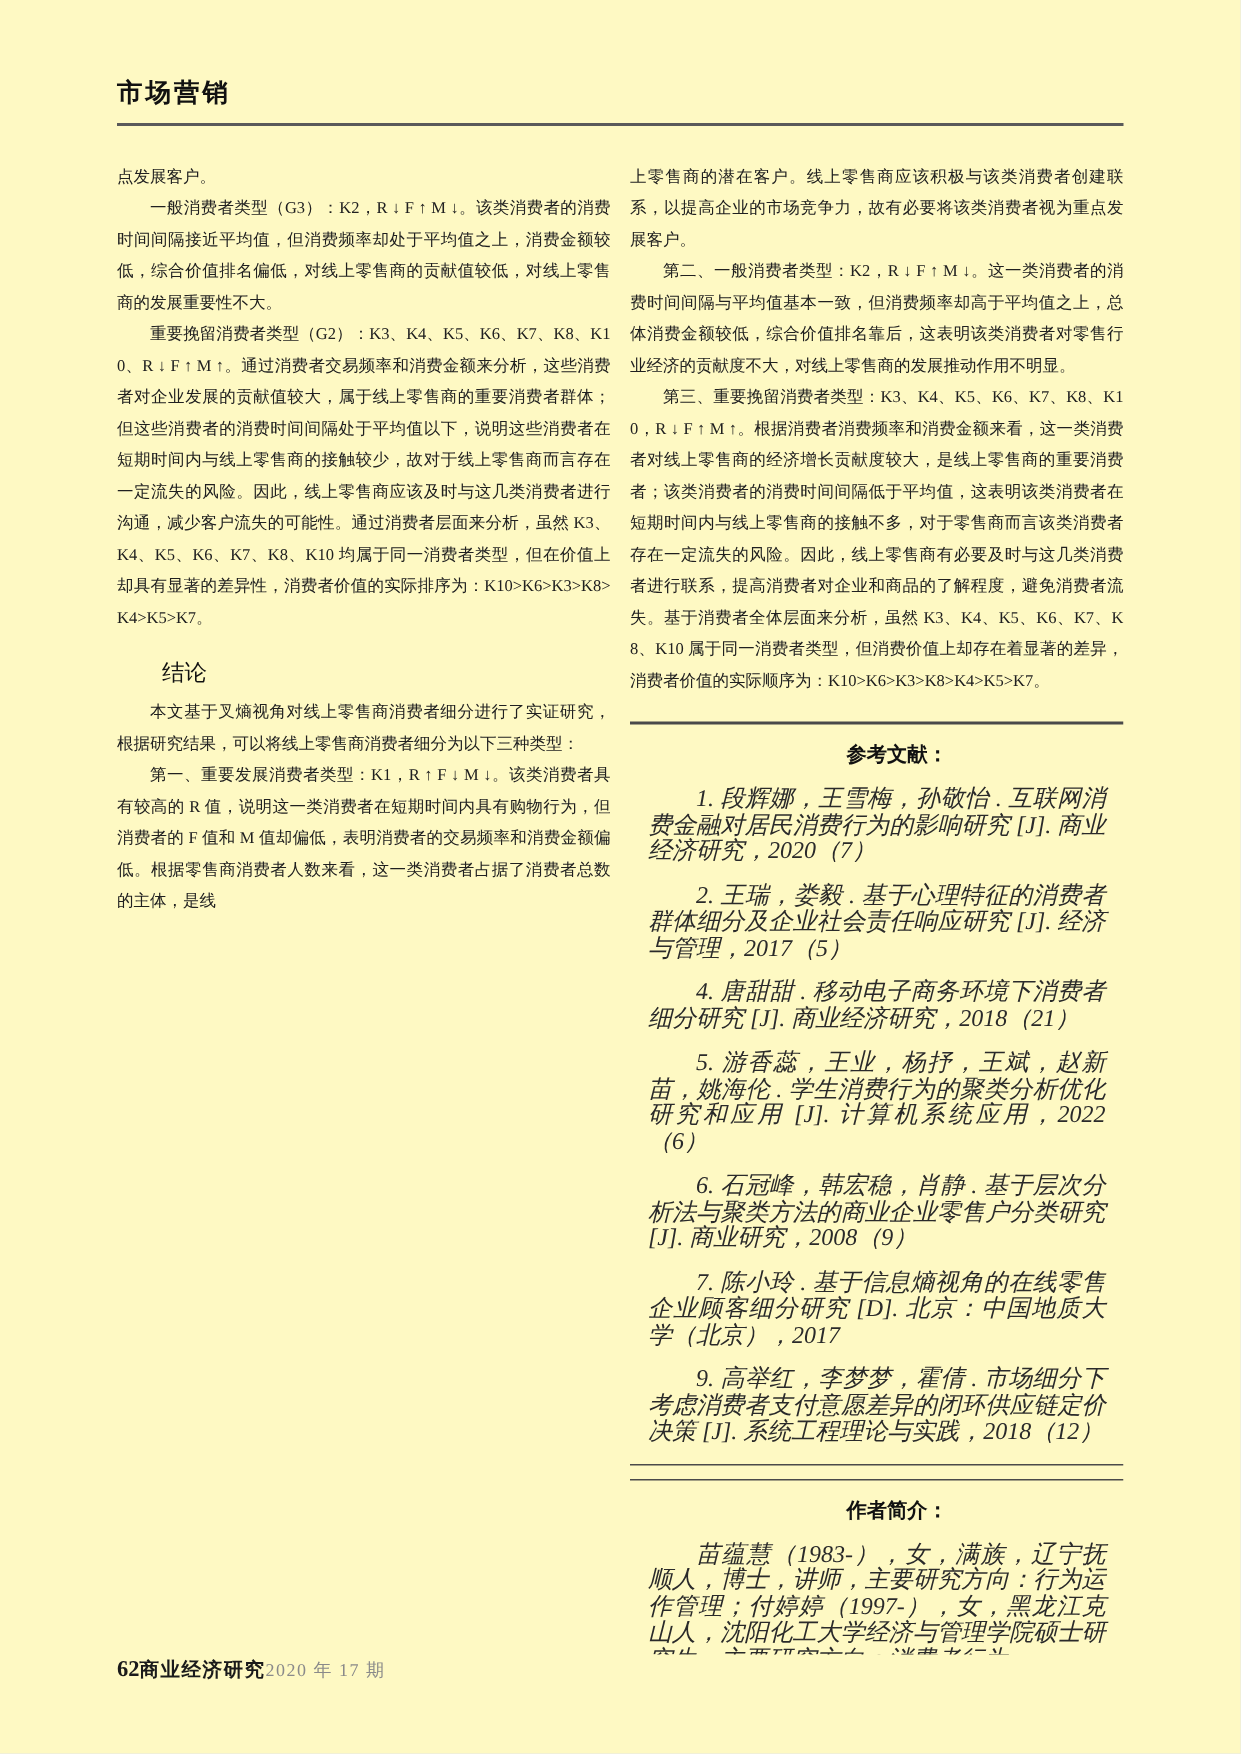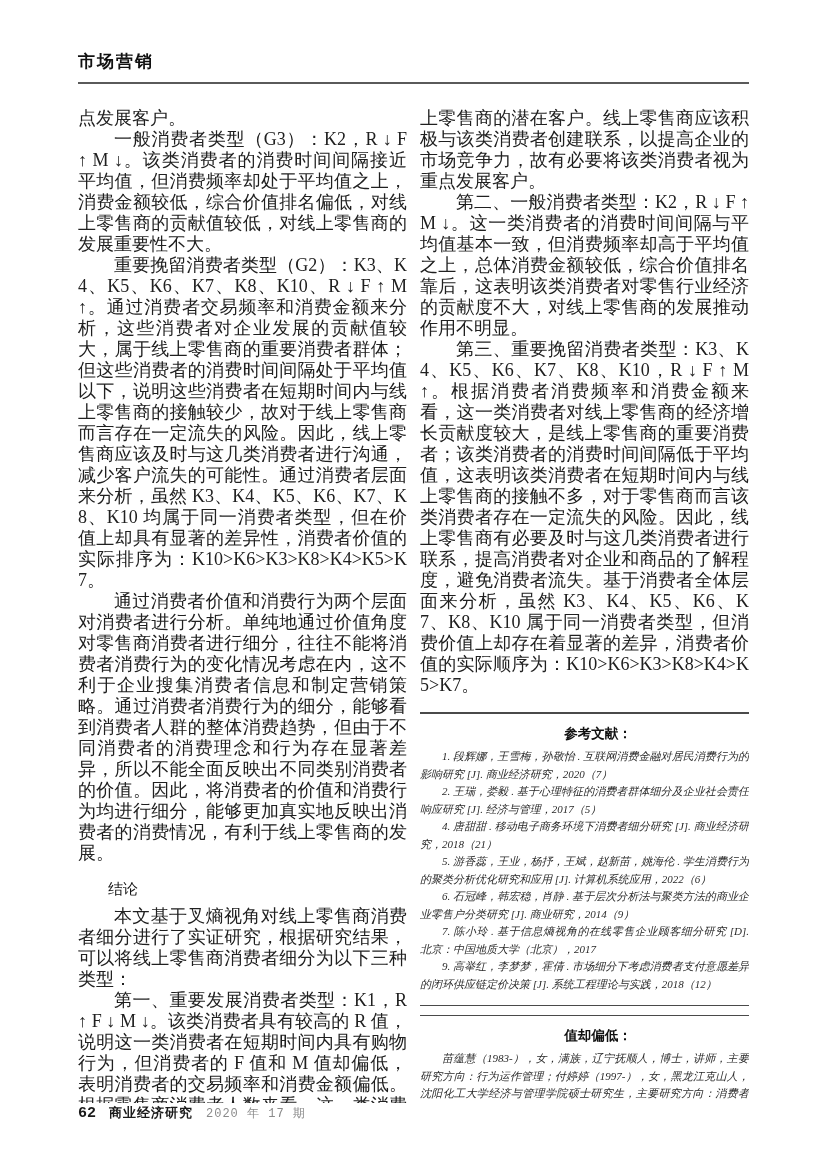--- a/index.html
+++ b/index.html
@@ -2,21 +2,21 @@
 <html><head>
 <meta charset="utf-8">
 <style>
   * { box-sizing: border-box; }
   html, body { margin: 0; padding: 0; background: #e8e8e8; }
   .page {
     position: relative;
     width: 827px;
     height: 1169px;
     margin: 0 auto;
-    background: #ffffff;
+    background: #fef9c3;
     font-family: "Liberation Serif", serif;
     color: #1c1c1c;
     overflow: hidden;
   }
   
   .header { position: absolute; left: 78px; top: 50px; width: 671px; }
   .header-title {
     font-family: "Liberation Sans", sans-serif;
     font-weight: bold;
     font-size: 17px;
@@ -29,21 +29,21 @@
   .columns {
     position: absolute;
     left: 78px; top: 108px;
     width: 671px; height: 995px;
     display: flex; gap: 13px;
     overflow: hidden;
   }
   .col { width: 329px; overflow: hidden; }
   p.body {
     margin: 0;
-    font-size: 18px;
+    font-size: 11px;
     line-height: 21px;
     text-align: justify;
     text-indent: 2em;
     word-break: break-all;
     color: #202020;
   }
   p.noindent { text-indent: 0; }
   p.kai { font-style: italic; color: #2a2a2a; }
   h2.conclusion {
     margin: 16px 0 7px 0;
@@ -62,37 +62,37 @@
   .sec-title {
     margin: 11px 0 5px 0;
     padding-left: 2em;
     font-family: "Liberation Sans", sans-serif;
     font-weight: bold;
     font-size: 13.5px;
     color: #111;
     text-align: center;
   }
   p.ref {
-    margin: 0;
-    font-size: 11px;
+    margin: 12px;
+    font-size: 16px;
     line-height: 17.5px;
     text-align: justify;
     text-indent: 2em;
     word-break: break-all;
     font-style: italic;
     color: #2a2a2a;
   }
   .bio-rule { margin-top: 12px; }
 
   
   .footer {
     position: absolute;
     left: 78px; top: 1104px;
-    display: flex; align-items: baseline; gap: 13px;
-    font-family: Liberation Mono, monospace;
+    display: flex; align-items: baseline; 
+    font-family: Liberation Serif, serif;
   }
   .footer .page-num { font-weight: bold; font-size: 15px; color: #1a1a1a; }
   .footer .journal  { font-weight: bold; font-size: 13px; color: #1a1a1a; letter-spacing: 1px; }
   .footer .issue    { font-size: 12px; color: #8a8a8a; letter-spacing: 1px; }
 </style>
 </head>
 <body>
 
 <div class="page">
 
@@ -100,46 +100,45 @@
     <div class="header-title">市场营销</div>
     <div class="header-rule"></div>
   </div>
 
   <div class="columns">
 
     <div class="col">
       <p class="body noindent">点发展客户。</p>
       <p class="body">一般消费者类型（G3）：K2，R ↓ F ↑ M ↓。该类消费者的消费时间间隔接近平均值，但消费频率却处于平均值之上，消费金额较低，综合价值排名偏低，对线上零售商的贡献值较低，对线上零售商的发展重要性不大。</p>
       <p class="body">重要挽留消费者类型（G2）：K3、K4、K5、K6、K7、K8、K10、R ↓ F ↑ M ↑。通过消费者交易频率和消费金额来分析，这些消费者对企业发展的贡献值较大，属于线上零售商的重要消费者群体；但这些消费者的消费时间间隔处于平均值以下，说明这些消费者在短期时间内与线上零售商的接触较少，故对于线上零售商而言存在一定流失的风险。因此，线上零售商应该及时与这几类消费者进行沟通，减少客户流失的可能性。通过消费者层面来分析，虽然 K3、K4、K5、K6、K7、K8、K10 均属于同一消费者类型，但在价值上却具有显著的差异性，消费者价值的实际排序为：K10&gt;K6&gt;K3&gt;K8&gt;K4&gt;K5&gt;K7。</p>
-      <p class="body">通过消费者价值和消费行为两个层面对消费者进行分析。单纯地通过价值角度对零售商消费者进行细分，往往不能将消费者消费行为的变化情况考虑在内，这不利于企业搜集消费者信息和制定营销策略。通过消费者消费行为的细分，能够看到消费者人群的整体消费趋势，但由于不同消费者的消费理念和行为存在显著差异，所以不能全面反映出不同类别消费者的价值。因此，将消费者的价值和消费行为均进行细分，能够更加真实地反映出消费者的消费情况，有利于线上零售商的发展。</p>
       <h2 class="conclusion">结论</h2>
       <p class="body">本文基于叉熵视角对线上零售商消费者细分进行了实证研究，根据研究结果，可以将线上零售商消费者细分为以下三种类型：</p>
       <p class="body">第一、重要发展消费者类型：K1，R ↑ F ↓ M ↓。该类消费者具有较高的 R 值，说明这一类消费者在短期时间内具有购物行为，但消费者的 F 值和 M 值却偏低，表明消费者的交易频率和消费金额偏低。根据零售商消费者人数来看，这一类消费者占据了消费者总数的主体，是线</p>
     </div>
 
     <div class="col">
       <p class="body noindent">上零售商的潜在客户。线上零售商应该积极与该类消费者创建联系，以提高企业的市场竞争力，故有必要将该类消费者视为重点发展客户。</p>
       <p class="body">第二、一般消费者类型：K2，R ↓ F ↑ M ↓。这一类消费者的消费时间间隔与平均值基本一致，但消费频率却高于平均值之上，总体消费金额较低，综合价值排名靠后，这表明该类消费者对零售行业经济的贡献度不大，对线上零售商的发展推动作用不明显。</p>
       <p class="body">第三、重要挽留消费者类型：K3、K4、K5、K6、K7、K8、K10，R ↓ F ↑ M ↑。根据消费者消费频率和消费金额来看，这一类消费者对线上零售商的经济增长贡献度较大，是线上零售商的重要消费者；该类消费者的消费时间间隔低于平均值，这表明该类消费者在短期时间内与线上零售商的接触不多，对于零售商而言该类消费者存在一定流失的风险。因此，线上零售商有必要及时与这几类消费者进行联系，提高消费者对企业和商品的了解程度，避免消费者流失。基于消费者全体层面来分析，虽然 K3、K4、K5、K6、K7、K8、K10 属于同一消费者类型，但消费价值上却存在着显著的差异，消费者价值的实际顺序为：K10&gt;K6&gt;K3&gt;K8&gt;K4&gt;K5&gt;K7。</p>
 
       <div class="rule top"></div>
       <div class="sec-title">参考文献：</div>
       <p class="ref">1. 段辉娜，王雪梅，孙敬怡 . 互联网消费金融对居民消费行为的影响研究 [J]. 商业经济研究，2020（7）</p>
       <p class="ref">2. 王瑞，娄毅 . 基于心理特征的消费者群体细分及企业社会责任响应研究 [J]. 经济与管理，2017（5）</p>
       <p class="ref">4. 唐甜甜 . 移动电子商务环境下消费者细分研究 [J]. 商业经济研究，2018（21）</p>
       <p class="ref">5. 游香蕊，王业，杨抒，王斌，赵新苗，姚海伦 . 学生消费行为的聚类分析优化研究和应用 [J]. 计算机系统应用，2022（6）</p>
-      <p class="ref">6. 石冠峰，韩宏稳，肖静 . 基于层次分析法与聚类方法的商业企业零售户分类研究 [J]. 商业研究，2014（9）</p>
+      <p class="ref">6. 石冠峰，韩宏稳，肖静 . 基于层次分析法与聚类方法的商业企业零售户分类研究 [J]. 商业研究，2008（9）</p>
       <p class="ref">7. 陈小玲 . 基于信息熵视角的在线零售企业顾客细分研究 [D]. 北京：中国地质大学（北京），2017</p>
       <p class="ref">9. 高举红，李梦梦，霍倩 . 市场细分下考虑消费者支付意愿差异的闭环供应链定价决策 [J]. 系统工程理论与实践，2018（12）</p>
 
       <div class="dbl-rule">
         <div class="rule thin"></div>
         <div class="rule thin"></div>
       </div>
-      <div class="sec-title">值却偏低：</div>
+      <div class="sec-title">作者简介：</div>
       <p class="ref">苗蕴慧（1983-），女，满族，辽宁抚顺人，博士，讲师，主要研究方向：行为运作管理；付婷婷（1997-），女，黑龙江克山人，沈阳化工大学经济与管理学院硕士研究生，主要研究方向：消费者行为。</p>
       <div class="rule bio-rule"></div>
     </div>
 
   </div>
 
   <div class="footer">
     <span class="page-num">62</span>
     <span class="journal">商业经济研究</span>
     <span class="issue">2020 年 17 期</span>

